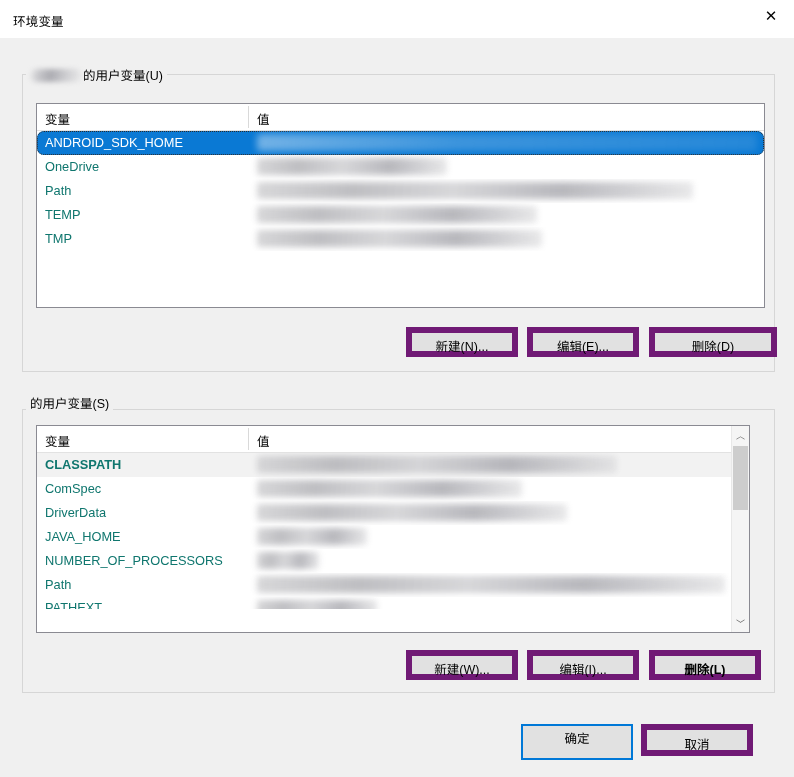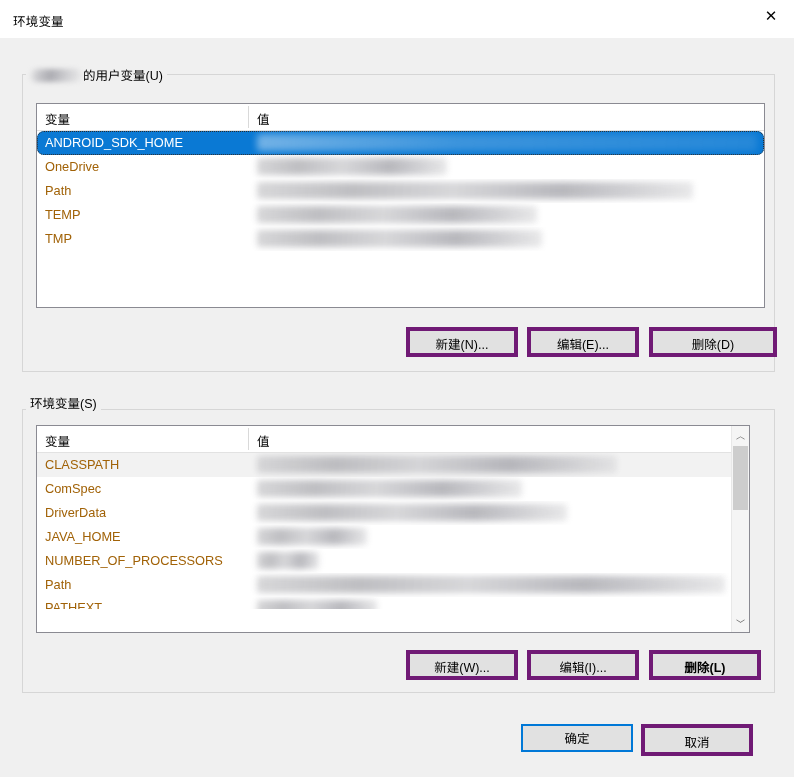--- a/index.html
+++ b/index.html
@@ -137,31 +137,31 @@
     height: 24px;
     line-height: 24px;
     white-space: nowrap;
     overflow: hidden;
   }
   .row .name {
     position: absolute;
     left: 8px;
     top: 0;
     font-size: 12.8px;
-    color: #a16207;
+    color: #0f766e;
     z-index: 3;
   }
   .row.selected {
     background: #0a79d4;
     outline: 1px dotted #2b2b2b;
     outline-offset: -1px;
     border-radius: 7px;
   }
   .row.selected .name { color: #ffffff; }
-  .row.soft-selected { background: #f2f2f2; }
+  .row.soft-selected { background: #f2f2f2; font-weight: bold; }
   .row.clipped { height: 12px; }
   .row.clipped .name { top: -1px; line-height: 24px; }
 
   
   .smear {
     position: absolute;
     top: 3px;
     left: 220px;
     height: 17px;
     border-radius: 3px;
@@ -215,21 +215,21 @@
     width: 15px;
     height: 64px;
     background: #cdcdcd;
   }
 
   
   .btn {
     position: absolute;
     height: 30px;
     background: #e1e1e1;
-    border: 4px solid #701a75;
+    border: 6px solid #701a75;
     font-family: "Liberation Sans", "DejaVu Sans", sans-serif;
     font-size: 12.5px;
     color: #000;
     text-align: center;
     line-height: 28px;
     cursor: default;
     box-sizing: border-box;
     white-space: nowrap;
   }
   .btn-default {
@@ -239,21 +239,21 @@
   }
 
   .btn-new-user    { left: 406px; top: 327px; width: 112px; }
   .btn-edit-user   { left: 527px; top: 327px; width: 112px; }
   .btn-del-user    { left: 649px; top: 327px; width: 128px; }
 
   .btn-new-sys     { left: 406px; top: 650px; width: 112px; }
   .btn-edit-sys    { left: 527px; top: 650px; width: 112px; }
   .btn-del-sys     { left: 649px; top: 650px; width: 112px; font-weight: bold; }
 
-  .btn-ok          { left: 521px; top: 724px; width: 112px; height: 28px; }
+  .btn-ok          { left: 521px; top: 724px; width: 112px; height: 36px; }
   .btn-cancel      { left: 641px; top: 724px; width: 112px; height: 32px; line-height: 30px; }
 </style>
 </head>
 <body>
 
 <div class="titlebar">
   <div class="titlebar-text">环境变量</div>
   <div class="close-btn">
     <span class="close-glyph">✕</span>
   </div>
@@ -293,21 +293,21 @@
         <span class="name">TMP</span>
       </div>
     </div>
 </div>
 
 <div class="btn btn-new-user">新建(N)...</div>
 <div class="btn btn-edit-user">编辑(E)...</div>
 <div class="btn btn-del-user">删除(D)</div>
 
 <div class="groupbox group-system"></div>
-<div class="group-label group-label-system">环境变量(S)</div>
+<div class="group-label group-label-system">的用户变量(S)</div>
 
 <div class="listview list-system">
   <div class="list-header">
     <div class="col-head col-head-name">变量</div>
     <div class="col-divider"></div>
     <div class="col-head col-head-value">值</div>
   </div>
   <div class="rows" id="system-rows">
       <div class="row soft-selected">
         <div class="smear" style="width: 360px;"></div>

